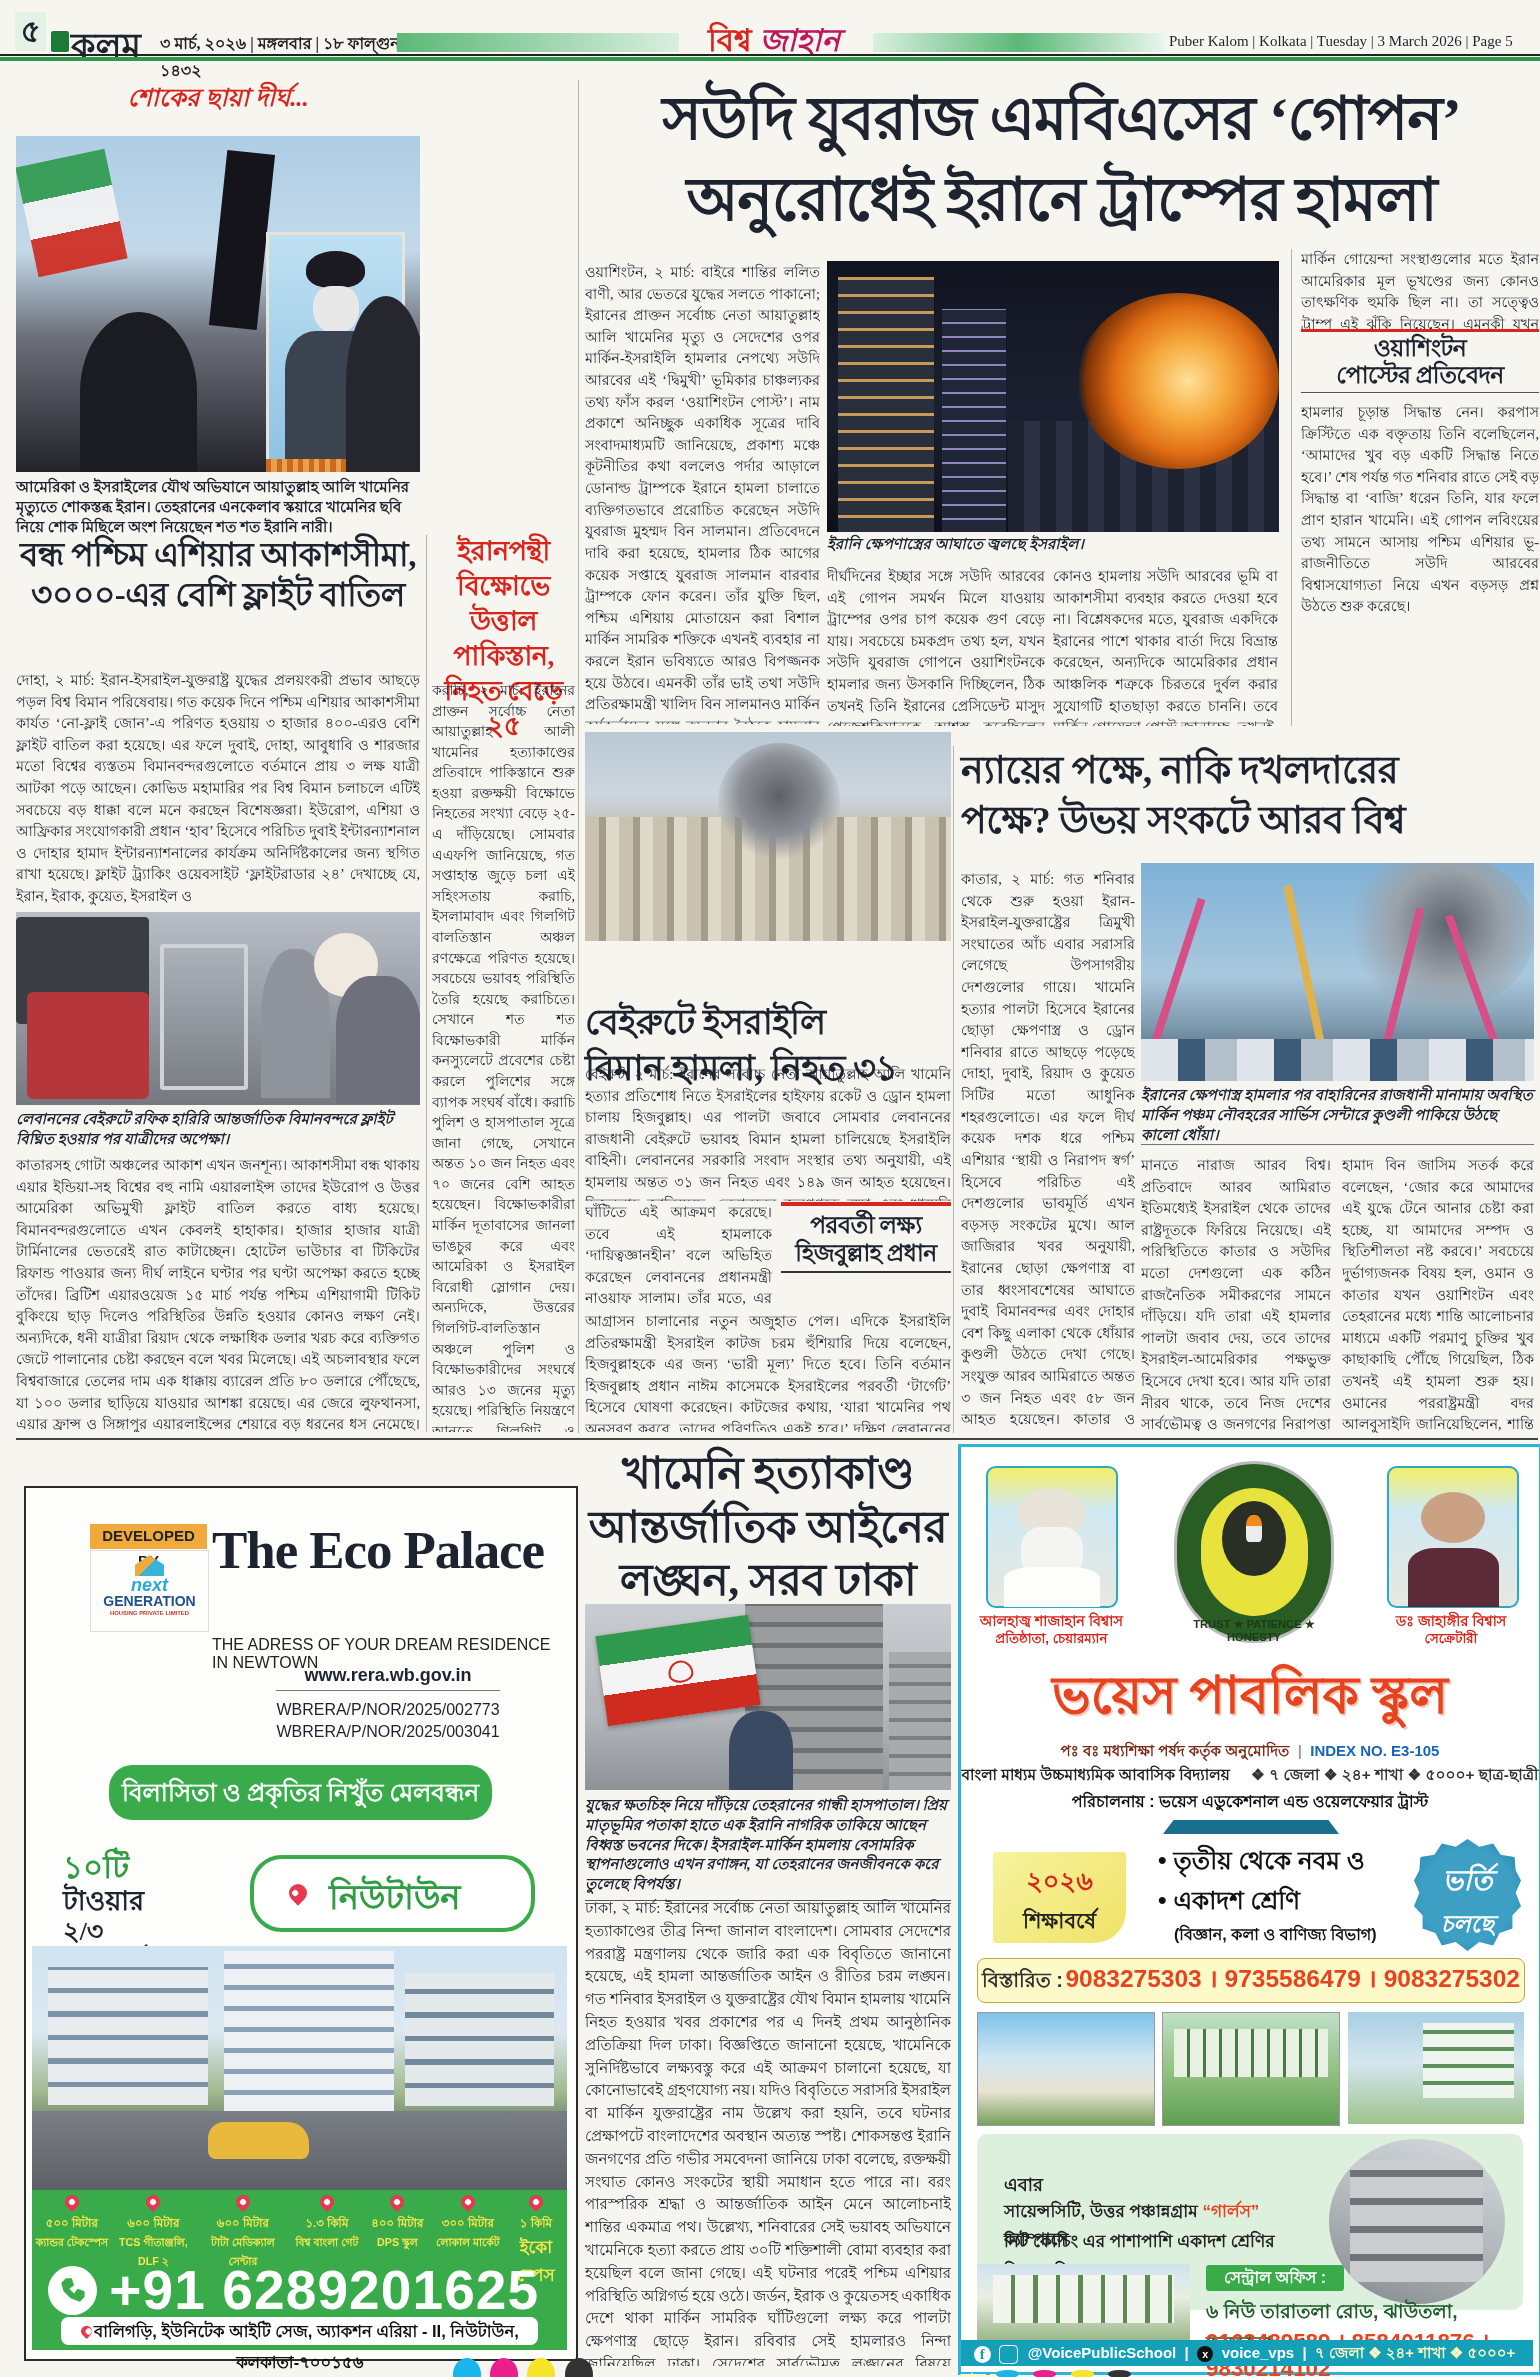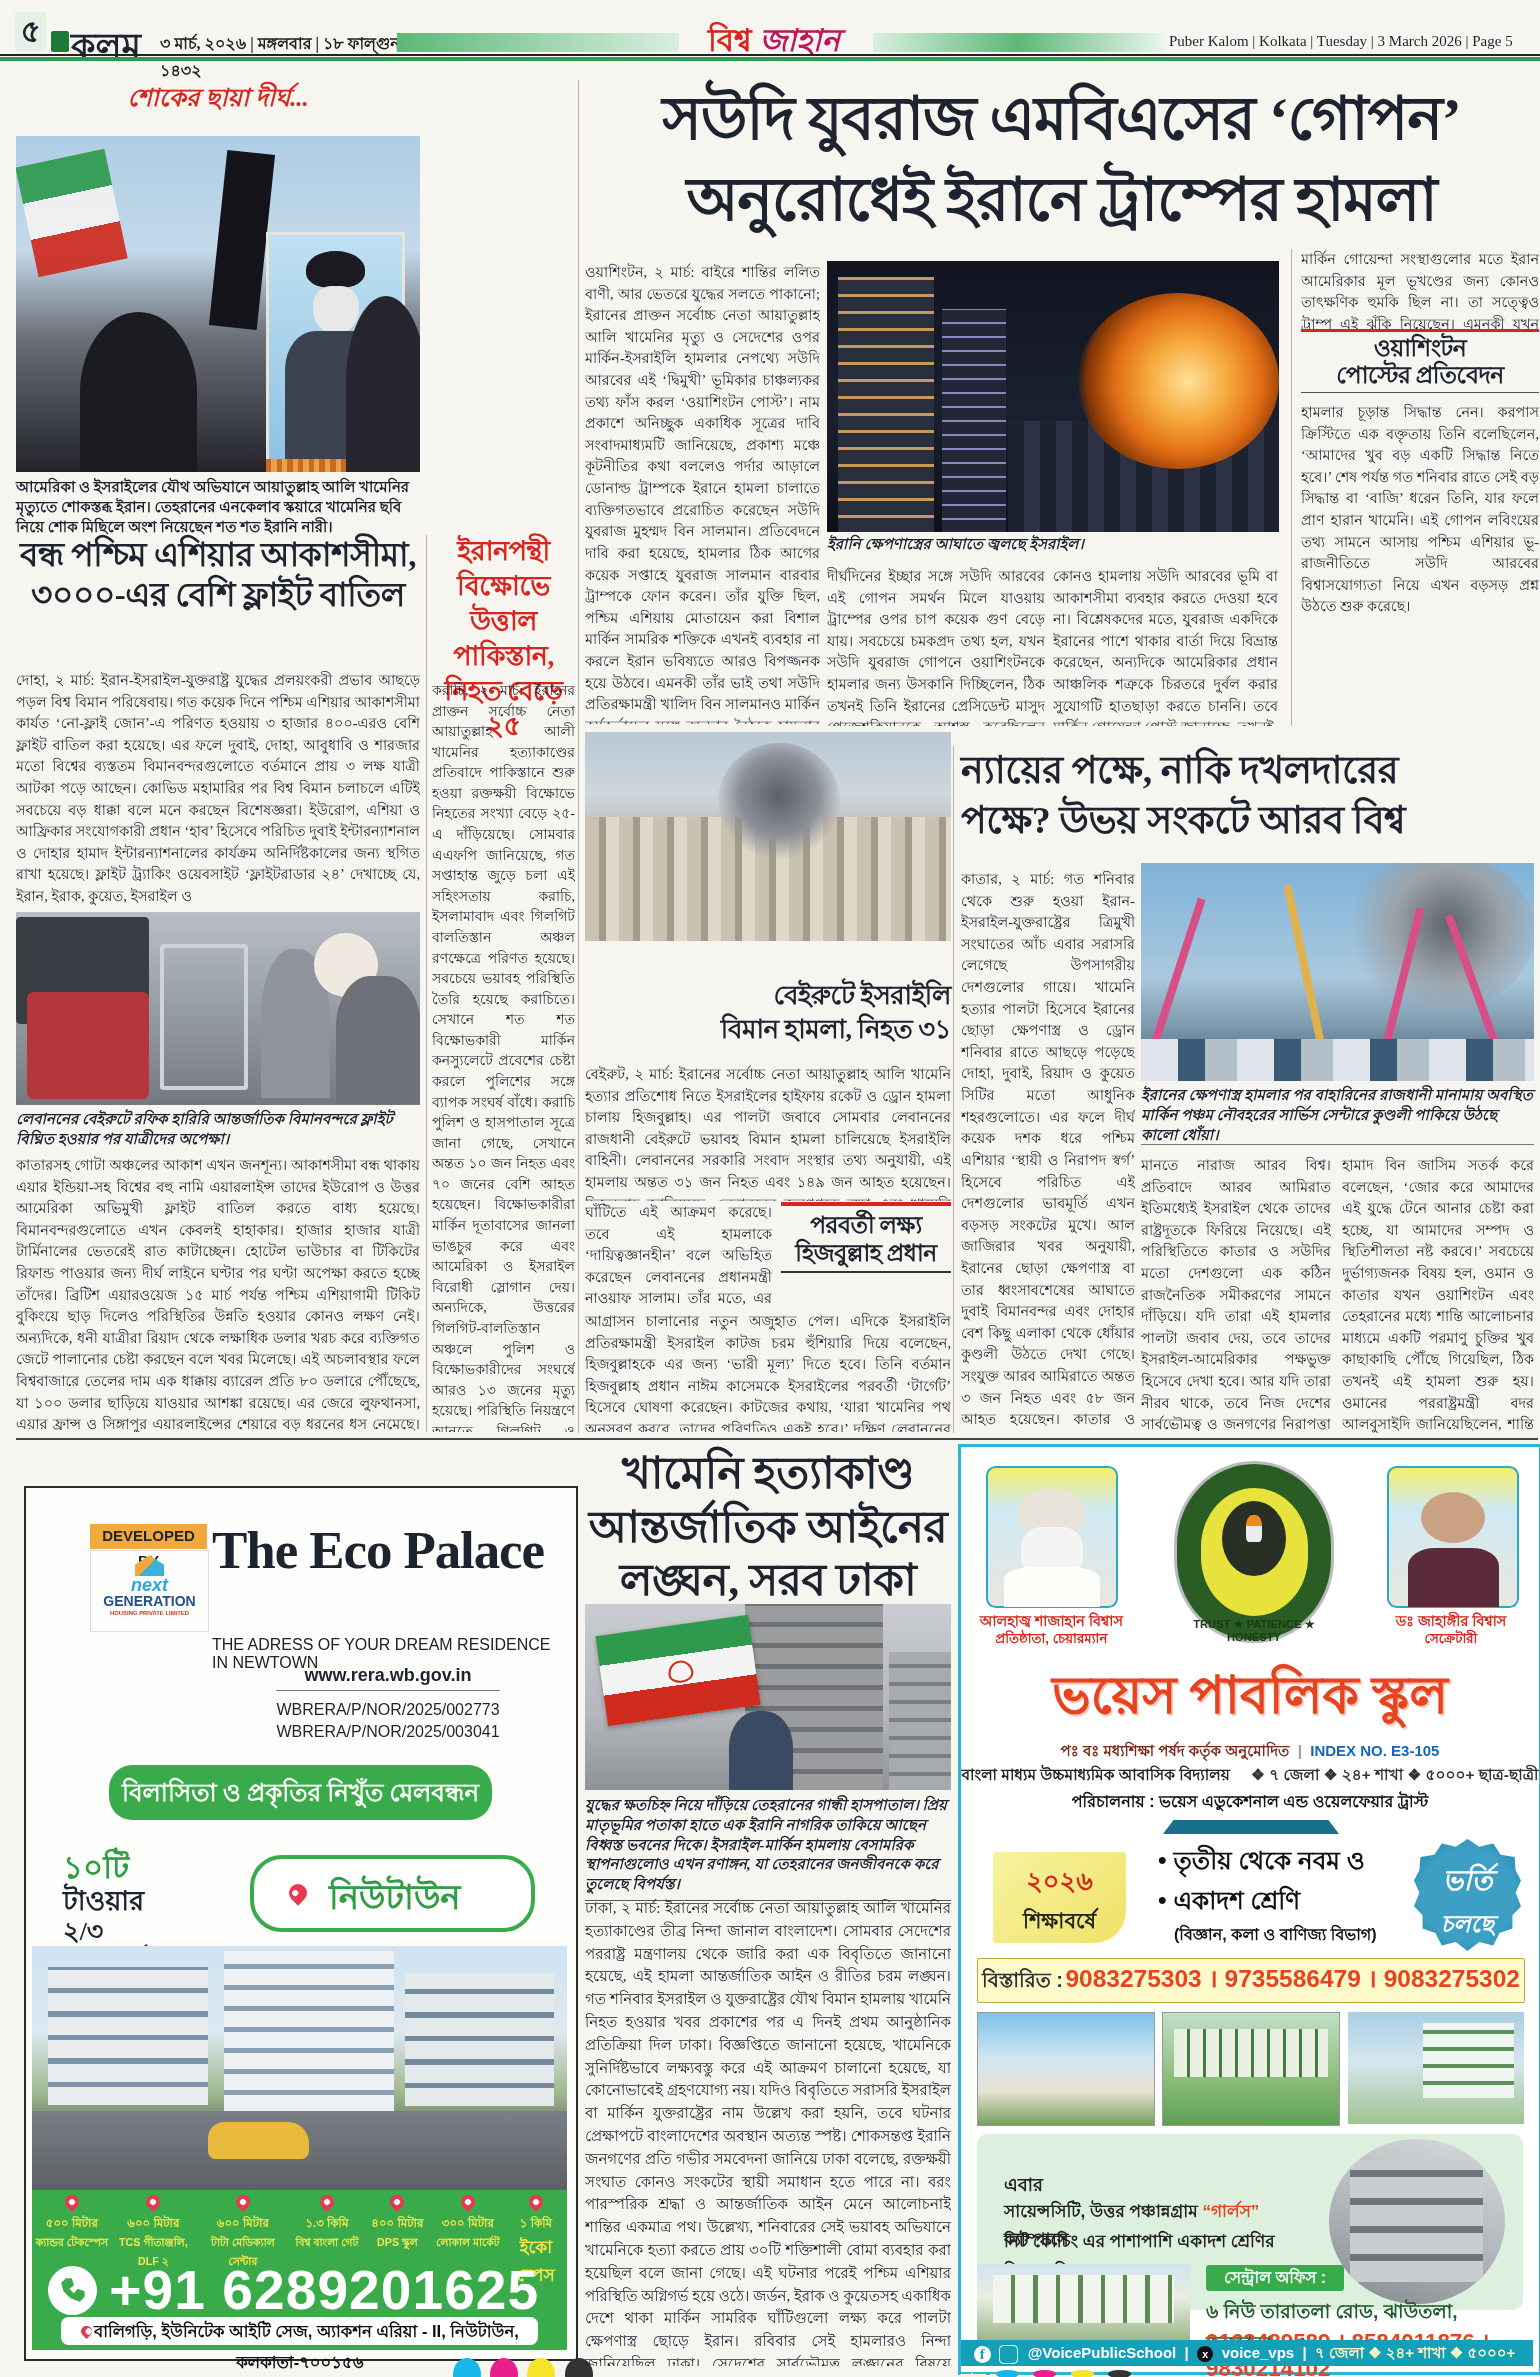--- a/index.html
+++ b/index.html
@@ -104,21 +104,21 @@
       <div>পোস্টের প্রতিবেদন</div>
     </div>
     <div style="width:100%;height:1.1px;background:#555;margin-top:3.2px;"></div>
   </div>
   <div class="abs just body-text" style="left:1301px;top:402px;width:238px;height:324px;overflow:hidden;"><span>হামলার চূড়ান্ত সিদ্ধান্ত নেন। করপাস ক্রিস্টিতে এক বক্তৃতায় তিনি বলেছিলেন, ‘আমাদের খুব বড় একটি সিদ্ধান্ত নিতে হবে।’ শেষ পর্যন্ত গত শনিবার রাতে সেই বড় সিদ্ধান্ত বা ‘বাজি’ ধরেন তিনি, যার ফলে প্রাণ হারান খামেনি। এই গোপন লবিংয়ের তথ্য সামনে আসায় পশ্চিম এশিয়ার ভূ-রাজনীতিতে সউদি আরবের বিশ্বাসযোগ্যতা নিয়ে এখন বড়সড় প্রশ্ন উঠতে শুরু করেছে।</span></div>
 
   <div class="photo" style="left:585px;top:732px;width:366px;height:209px;background:linear-gradient(180deg,#b9c8d4 0%,#cdd6dd 30%,#b9b3a4 55%,#8f8a7c 100%);">
     <div class="abs" style="left:0;top:85px;width:366px;height:124px;background:repeating-linear-gradient(90deg,#c9c2b1 0 14px,#a39c8a 14px 21px,#ded8c8 21px 34px);"></div>
     <div class="abs" style="left:133px;top:10.7px;width:122px;height:117px;background:radial-gradient(circle at 50% 45%,#5d6167 0%,#8c9096 45%,rgba(185,200,212,0) 72%);border-radius:50%;"></div>
   </div>
-  <div class="abs hl" style="left:585px;top:979px;width:366px;text-align:right;font-size:26px;line-height:1.3;">
+  <div class="abs hl" style="left:585px;top:1000px;width:366px;text-align:left;font-size:35px;line-height:1.3;">
     <div>বেইরুটে ইসরাইলি</div>
     <div>বিমান হামলা, নিহত ৩১</div>
   </div>
   <div class="abs just body-text" style="left:585px;top:1064px;width:366px;height:137px;overflow:hidden;"><span>বেইরুট, ২ মার্চ: ইরানের সর্বোচ্চ নেতা আয়াতুল্লাহ আলি খামেনি হত্যার প্রতিশোধ নিতে ইসরাইলের হাইফায় রকেট ও ড্রোন হামলা চালায় হিজবুল্লাহ। এর পালটা জবাবে সোমবার লেবাননের রাজধানী বেইরুটে ভয়াবহ বিমান হামলা চালিয়েছে ইসরাইলি বাহিনী। লেবাননের সরকারি সংবাদ সংস্থার তথ্য অনুযায়ী, এই হামলায় অন্তত ৩১ জন নিহত এবং ১৪৯ জন আহত হয়েছেন। হিজবুল্লাহ জানিয়েছে, লেবাননের জনগণকে রক্ষা এবং খামেনি হত্যার বদলা নিতেই তারা হাইফার সামরিক</span></div>
   <div class="abs just body-text" style="left:585px;top:1202px;width:187px;height:107px;overflow:hidden;"><span>ঘাঁটিতে এই আক্রমণ করেছে। তবে এই হামলাকে ‘দায়িত্বজ্ঞানহীন’ বলে অভিহিত করেছেন লেবাননের প্রধানমন্ত্রী নাওয়াফ সালাম। তাঁর মতে, এর ফলে ইসরাইল লেবাননে</span></div>
   <div class="abs" style="left:781px;top:1202px;width:170px;height:85px;">
     <div class="redline" style="width:100%;height:4.3px;"></div>
     <div class="hl" style="text-align:center;font-size:23.4px;line-height:1.2;padding-top:4.3px;">
       <div>পরবর্তী লক্ষ্য</div>
       <div>হিজবুল্লাহ প্রধান</div>
@@ -270,21 +270,21 @@
     <div class="abs" style="left:197px;top:395px;width:234px;color:#111;">
       <div style="font-size:24.5px;font-weight:bold;">• <span>তৃতীয় থেকে নবম ও</span></div>
       <div style="font-size:24.5px;font-weight:bold;">• <span>একাদশ শ্রেণি</span></div>
       <div style="font-size:16px;font-weight:bold;padding-left:16px;">(বিজ্ঞান, কলা ও বাণিজ্য বিভাগ)</div>
     </div>
     <div class="abs" style="left:453px;top:392px;width:107px;height:112px;background:radial-gradient(circle,#3d9fc4 60%,#1a7ea6 100%);border-radius:24% 24% 24% 24%/30%;clip-path:polygon(50% 0,61% 7%,74% 4%,81% 14%,94% 16%,95% 28%,100% 37%,95% 48%,100% 60%,92% 68%,92% 80%,80% 84%,74% 95%,61% 92%,50% 100%,39% 92%,26% 95%,20% 84%,8% 80%,8% 68%,0 60%,5% 48%,0 37%,5% 28%,6% 16%,19% 14%,26% 4%,39% 7%);text-align:center;color:#fff;">
       <div style="font-size:28px;font-weight:bold;padding-top:20px;font-style:italic;">ভর্তি</div>
       <div style="font-size:23.4px;font-weight:bold;font-style:italic;">চলছে</div>
     </div>
 
-    <div class="abs" style="left:16px;top:511px;width:546px;height:43px;background:#fdf9c8;border:1.6px solid #b9a93c;border-radius:2px;line-height:39px;text-align:center;">
+    <div class="abs" style="left:16px;top:511px;width:546px;height:43px;background:#fdf9c8;border:1.6px solid #b9a93c;border-radius:8px;line-height:39px;text-align:center;">
       <span style="font-size:20px;font-weight:bold;color:#333;">বিস্তারিত :</span>
       <span style="font-size:24.5px;font-weight:bold;color:#e8431f;">9083275303  ।  9735586479  ।  9083275302</span>
     </div>
 
     <div class="photo" style="left:16px;top:565px;width:176px;height:112px;background:linear-gradient(180deg,#7ec3e8 0%,#cfe6f2 40%,#e8e3d2 70%,#77a05c 100%);border:1.1px solid #999;"></div>
     <div class="photo" style="left:201px;top:565px;width:176px;height:112px;background:linear-gradient(180deg,#bfe0c8 0%,#8fbf7e 55%,#5f9f54 100%);border:1.1px solid #999;">
       <div style="position:absolute;left:10.7px;top:16px;width:154px;height:48px;background:repeating-linear-gradient(90deg,#e8f0e2 0 12.8px,#4a7a44 12.8px 16px);"></div>
     </div>
     <div class="photo" style="left:387px;top:565px;width:176px;height:112px;background:linear-gradient(180deg,#a8cfe4 0%,#d5e6ef 45%,#9ec48e 100%);">
       <div style="position:absolute;left:75px;top:10.7px;width:91px;height:75px;background:repeating-linear-gradient(0deg,#eef4ee 0 12.8px,#5d8f58 12.8px 17px);"></div>

